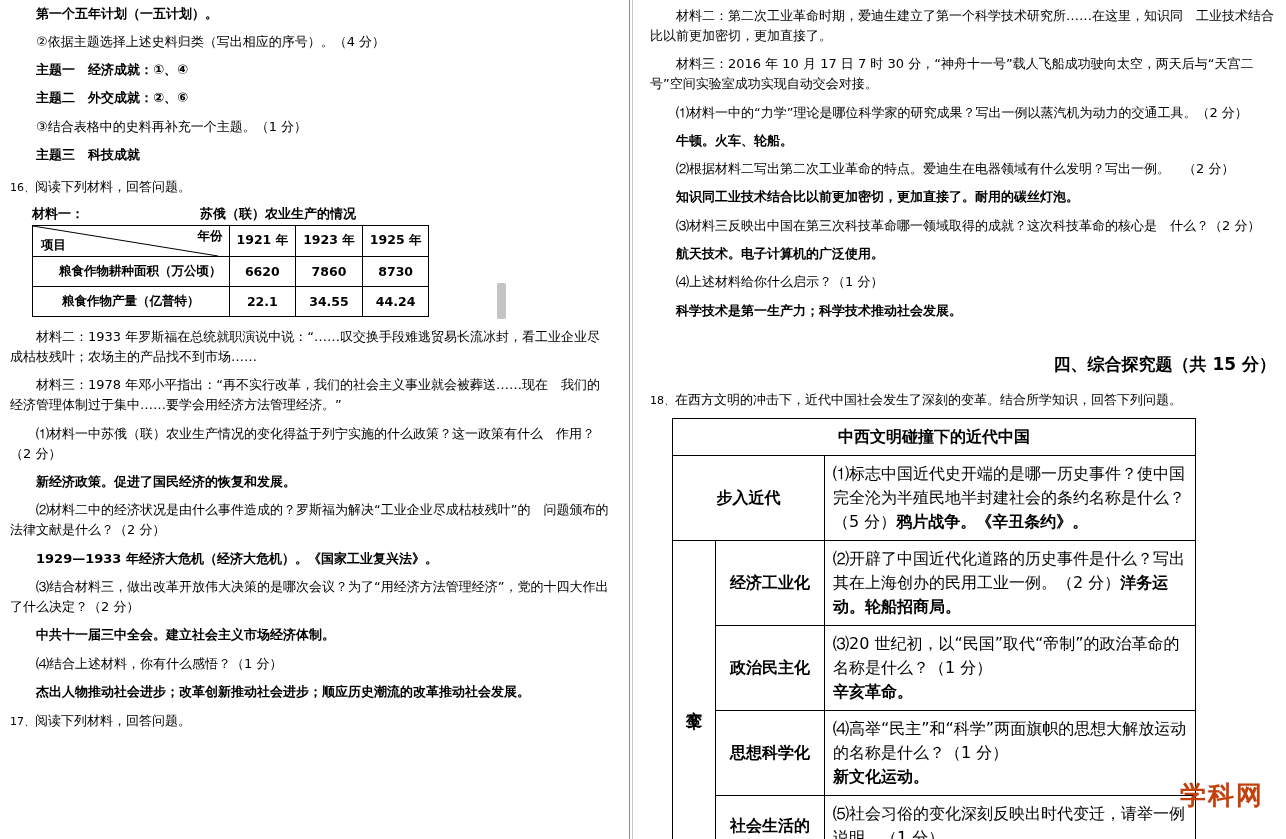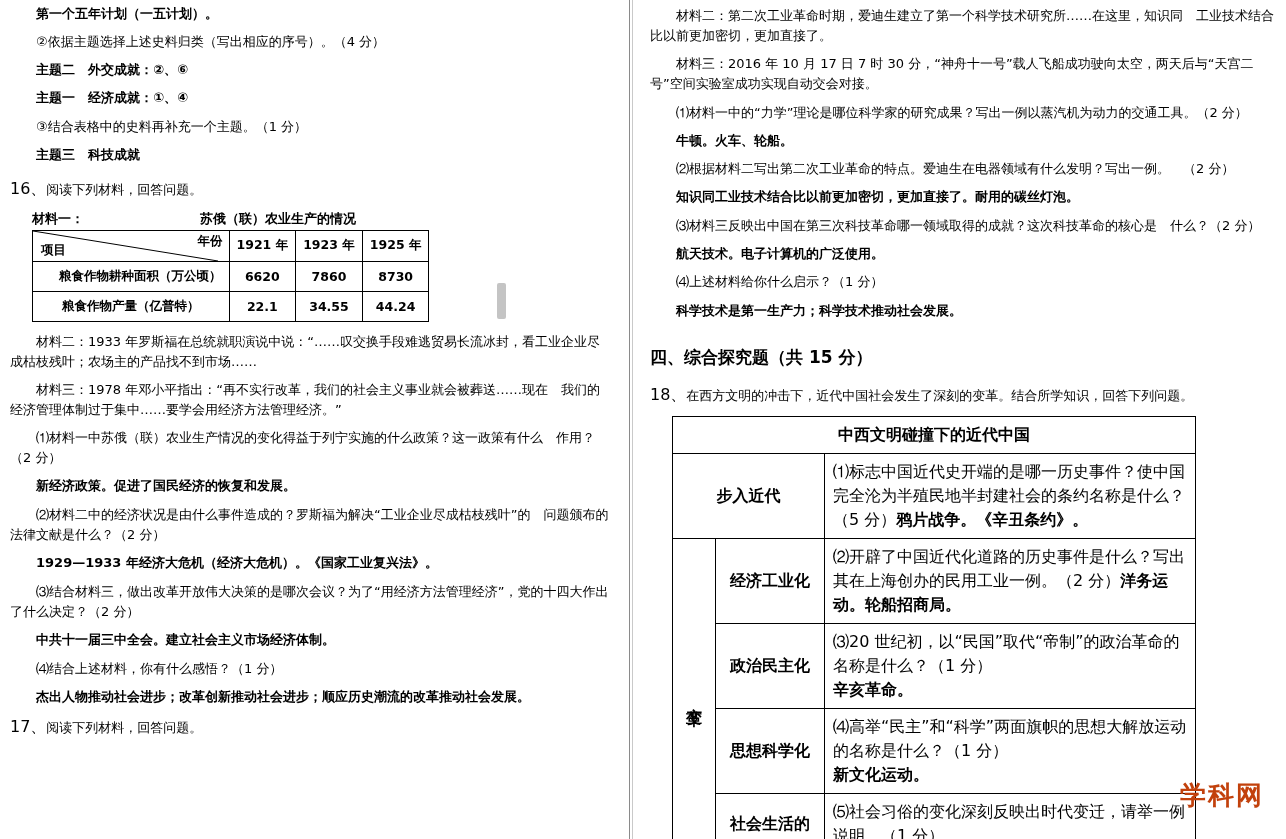--- a/index.html
+++ b/index.html
@@ -13,21 +13,21 @@
   .col-left{left:0;width:620px;padding:0 8px 0 10px;box-sizing:border-box;}
   .col-right{left:640px;width:646px;padding:0 10px 0 10px;box-sizing:border-box;}
   .divider{position:absolute;left:629px;top:0;width:1px;height:839px;background:#8a8a8a;}
   .divider2{position:absolute;left:632px;top:0;width:1px;height:839px;background:#c9c9c9;}
 
   p{margin:0 0 8px 0;line-height:1.55;}
   .ind1{text-indent:2em;}
   .ind0{text-indent:0;}
   .b{font-weight:bold;}
   .ans{font-weight:bold;text-indent:2em;margin:0 0 9px 0;line-height:1.5;}
-  .qnum{font-size:16px;}
+  .qnum{font-size:11px;}
 
   
   .tbl-wrap{margin:2px 0 10px 22px;position:relative;}
   .tbl1{border-collapse:collapse;font-size:12.5px;}
   .tbl1 td{border:1px solid #000;padding:6px 7px;text-align:center;font-weight:bold;white-space:nowrap;}
   .tbl1 .hdr-cell{position:relative;width:185px;height:30px;padding:0;}
   .diag{position:absolute;inset:0;}
   .diag span.a{position:absolute;right:6px;top:2px;font-weight:bold;}
   .diag span.b2{position:absolute;left:8px;bottom:2px;font-weight:bold;}
 
@@ -37,40 +37,40 @@
 
   
   .tbl2{border-collapse:collapse;width:524px;margin:6px 0 0 22px;font-size:16px;}
   .tbl2 td{border:1px solid #000;padding:6px 8px;vertical-align:middle;line-height:1.5;}
   .tbl2 .title{text-align:center;font-weight:bold;padding:6px 4px;}
   .tbl2 .rowlbl{text-align:center;font-weight:bold;white-space:nowrap;width:92px;}
   .tbl2 .vert{text-align:center;font-weight:bold;width:26px;}
   .tbl2 .vert span{writing-mode:vertical-rl;letter-spacing:3px;}
   .tbl2 b{font-weight:bold;}
 
-  h3.sec{font-size:17px;font-weight:bold;margin:26px 0 14px 0;}
+  h3.sec{font-size:17px;font-weight:bold;margin:33px 0 14px 0;text-align:right;}
 
   .wm{position:absolute;right:22px;bottom:26px;font-size:26px;color:#c2410c;font-weight:bold;letter-spacing:2px;}
 
   .scroll-th{position:absolute;left:497px;top:283px;width:9px;height:36px;background:#c4c4c4;border-radius:2px;}
 </style>
 </head>
 <body>
 
 <div class="page">
 
   <div class="divider"></div>
   <div class="divider2"></div>
 
   <div class="col col-left">
 
     <p class="ind1 b" style="margin-top:4px;">第一个五年计划（一五计划）。</p>
     <p class="ind1">②依据主题选择上述史料归类（写出相应的序号）。（4 分）</p>
+    <p class="ind1 b">主题一　经济成就：①、④</p>
     <p class="ind1 b">主题二　外交成就：②、⑥</p>
-    <p class="ind1 b">主题一　经济成就：①、④</p>
     <p class="ind1">③结合表格中的史料再补充一个主题。（1 分）</p>
     <p class="ind1 b">主题三　科技成就</p>
 
     <p class="ind0" style="margin-top:12px;">
       <span class="qnum">16、</span><span>阅读下列材料，回答问题。</span>
     </p>
 
     <div class="capline" style="margin-left:22px;width:440px;">
       <span class="lbl">材料一：</span>
       <span class="ctr">苏俄（联）农业生产的情况</span>

